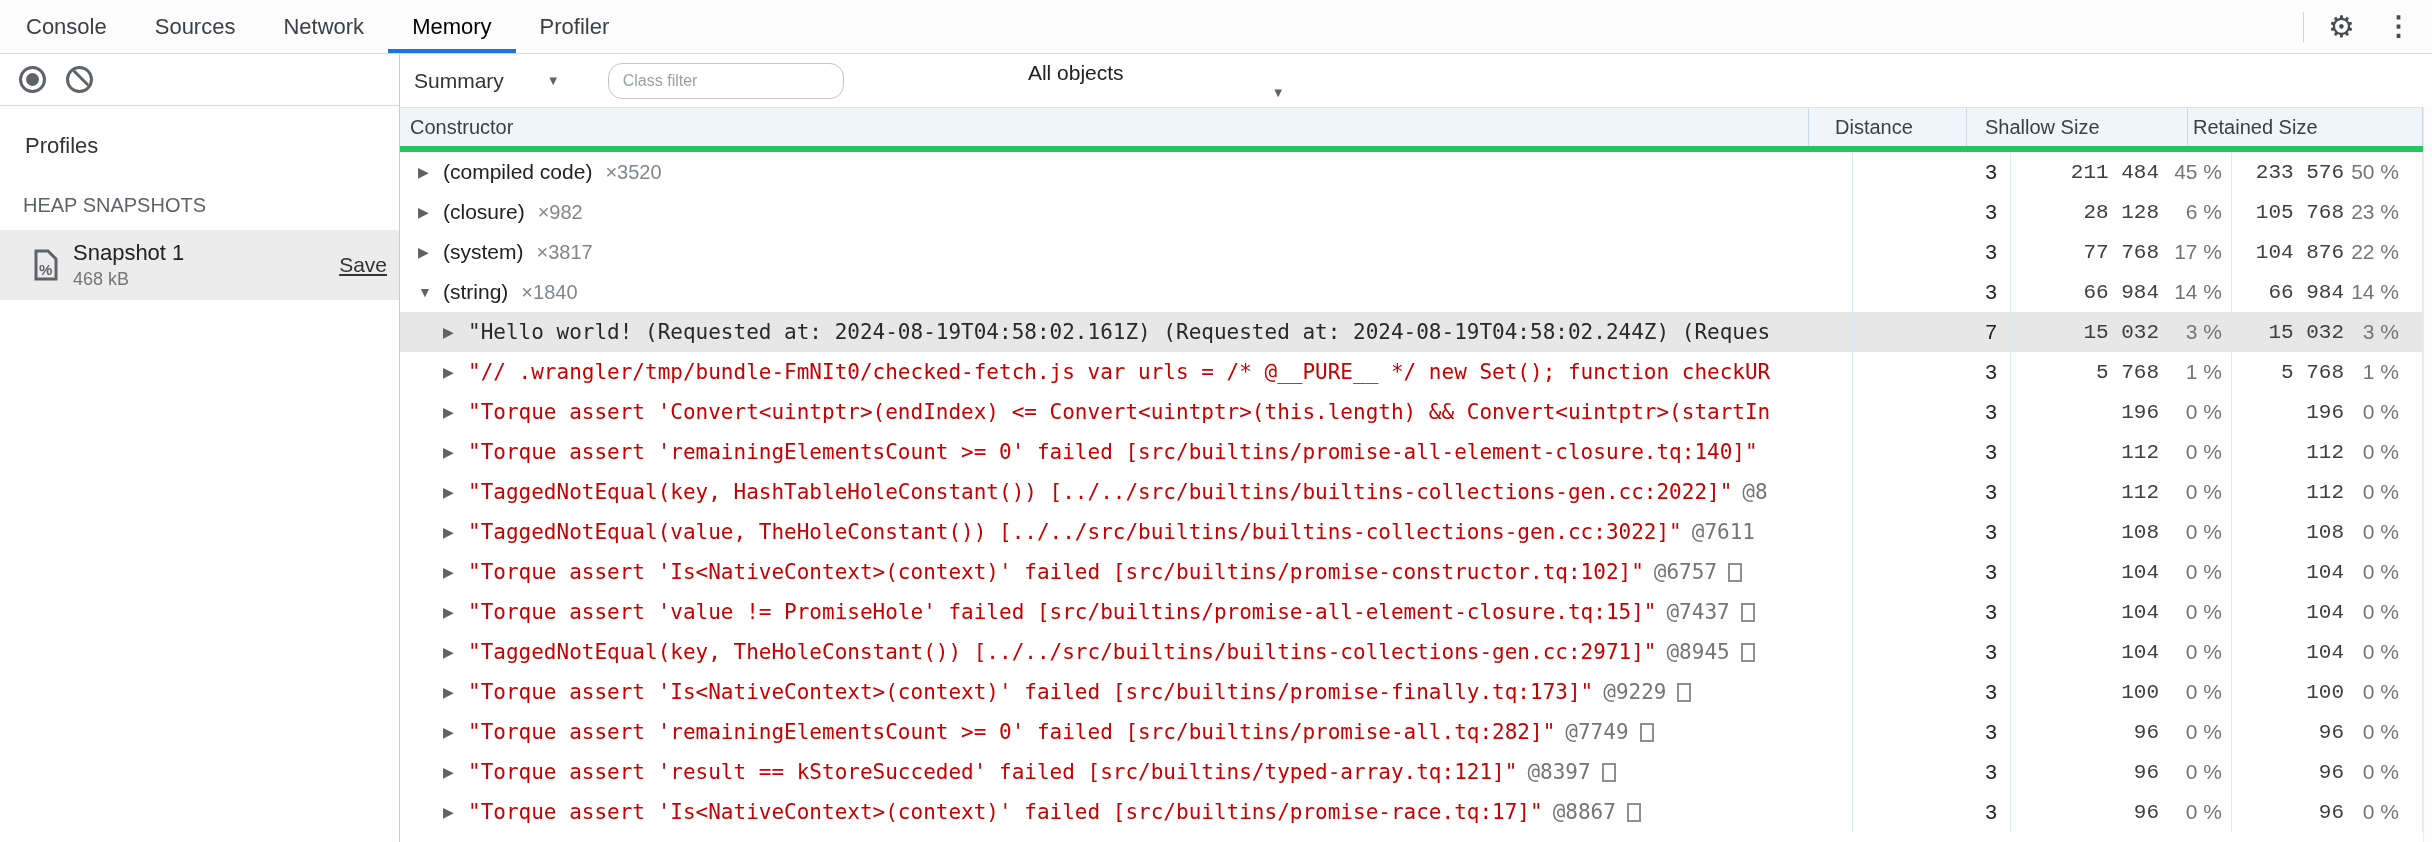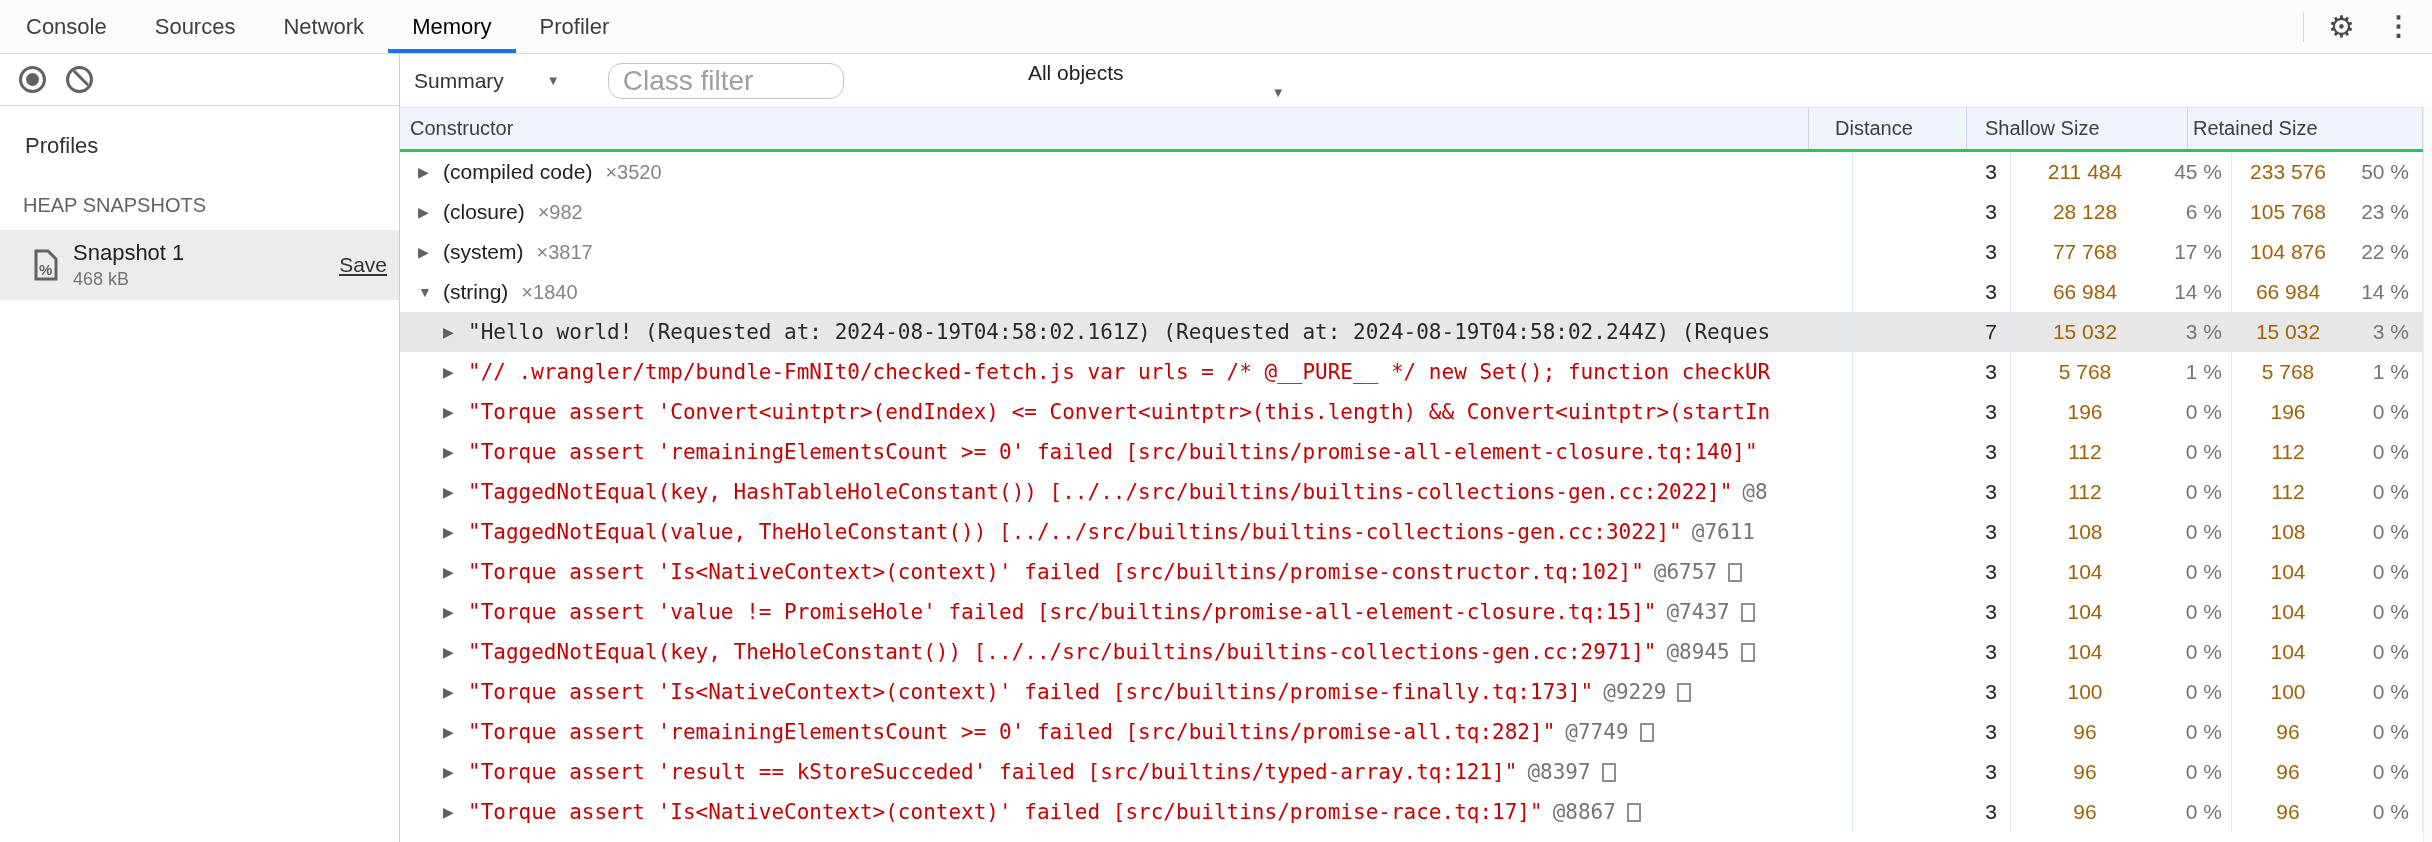--- a/index.html
+++ b/index.html
@@ -33,29 +33,29 @@
   .snap-name { font-size:22px; color:#202124; }
   .snap-size { font-size:18px; color:#757575; margin-top:3px; }
   .save-link { margin-left:auto; font-size:21px; color:#333; text-decoration:underline; cursor:pointer; }
 
   
   .main { flex:1; display:flex; flex-direction:column; position:relative; min-width:0; }
   .main-toolbar { height:53px; display:flex; align-items:center; padding-left:14px; flex:none;gap:10px; }
   .dd-summary { display:flex; align-items:center; font-size:21px; color:#333; }
   .dd-summary .dd-arrow { margin-left:43px; }
   .dd-arrow { font-size:13px; color:#5f6368; }
-  .class-filter { width:236px; height:36px; border:1px solid #c5c5c5; border-radius:14px; font-size:28px; color:#ec4899; padding:0 14px; outline:none; margin-left:38px; font-family:"Liberation Sans",sans-serif; }
+  .class-filter { width:236px; height:36px; border:1px solid #c5c5c5; border-radius:14px; font-size:16px; color:#ec4899; padding:0 14px; outline:none; margin-left:38px; font-family:"Liberation Sans",sans-serif; }
   .class-filter::placeholder { color:#9aa0a6; }
   .dd-objects { display:flex; align-items:center; font-size:21px; color:#202124; margin-left:13px; width:418px;flex-direction:column; }
   .dd-objects .dd-arrow { margin-left:auto; }
 
   .tablewrap { flex:1; display:flex; flex-direction:column; position:relative; min-height:0; }
   .scroll-track { position:absolute; top:0; right:0; bottom:0; width:9px; background:#fbfbfb; border-left:1px solid #ececec; }
 
-  .table-header { height:45px; background:#f0f5fb; border-top:1px solid #d9e2ef; border-bottom:3px solid #22c55e; display:flex; align-items:center; font-size:20px; color:#3c4043; margin-right:9px; flex:none; }
+  .table-header { height:45px; background:#f0f5fb; border-top:1px solid #d9e2ef; border-bottom:6px solid #22c55e; display:flex; align-items:center; font-size:20px; color:#3c4043; margin-right:9px; flex:none; }
   .h-cons { flex:1; padding-left:10px; min-width:0; }
   .h-dist { width:158px; border-left:1px solid #ccd8ea; padding-left:26px; height:100%; display:flex; align-items:center;text-align:center; }
   .h-shal { width:221px; border-left:1px solid #ccd8ea; padding-left:18px; height:100%; display:flex; align-items:center; }
   .h-ret  { width:236px; border-left:1px solid #ccd8ea; border-right:1px solid #ccd8ea; padding-left:5px; height:100%; display:flex; align-items:center; }
 
   .rows { flex:1; overflow:hidden; }
   .trow { height:40px; display:flex; align-items:stretch; font-size:21px; margin-right:9px; background:#fff; }
   .trow.selected { background:#e7e7e7; }
   .c-cons { flex:1; display:flex; align-items:center; overflow:hidden; white-space:nowrap; min-width:0; }
   .lvl1 { padding-left:18px; }
@@ -64,23 +64,23 @@
   .cat-name { color:#202124; }
   .count { color:#80868b; margin-left:13px; font-size:20px; flex:none; }
   .str { font-family:"DejaVu Sans Mono", monospace; font-size:21px; }
   .str.red { color:#c80000; }
   .str.dark { color:#28292b; }
   .oid { color:#757575; font-family:"DejaVu Sans Mono", monospace; font-size:21px; margin-left:10px; flex:none; }
   .revealbox { flex:none; width:14px; height:19px; border:2px solid #8f8f8f; margin-left:11px; }
   .c-dist { width:158px; border-left:1px solid #e1e9f4; display:flex; align-items:center; justify-content:flex-end; padding-right:13px; color:#202124; flex:none; }
   .c-size { width:221px; border-left:1px solid #e1e9f4; display:flex; align-items:center; flex:none; }
   .c-size.c-ret { width:192px; border-right:1px solid #e1e9f4; }
-  .c-size .num { flex:1; text-align:center; color:#a16207; }
+  .c-size .num { flex:1; text-align:right; color:#404040;font-family:Liberation Mono, monospace; }
   .c-size .pct { width:72px; text-align:right; padding-right:9px; color:#757575; }
-  .c-size.c-ret .pct { width:78px; padding-right:13px; }
+  .c-size.c-ret .pct { width:78px; padding-right:23px; }
 </style>
 </head>
 <body>
 
 <div class="tabbar">
   <div class="tab">
       <span>Console</span>
     </div>
   <div class="tab">
       <span>Sources</span>

